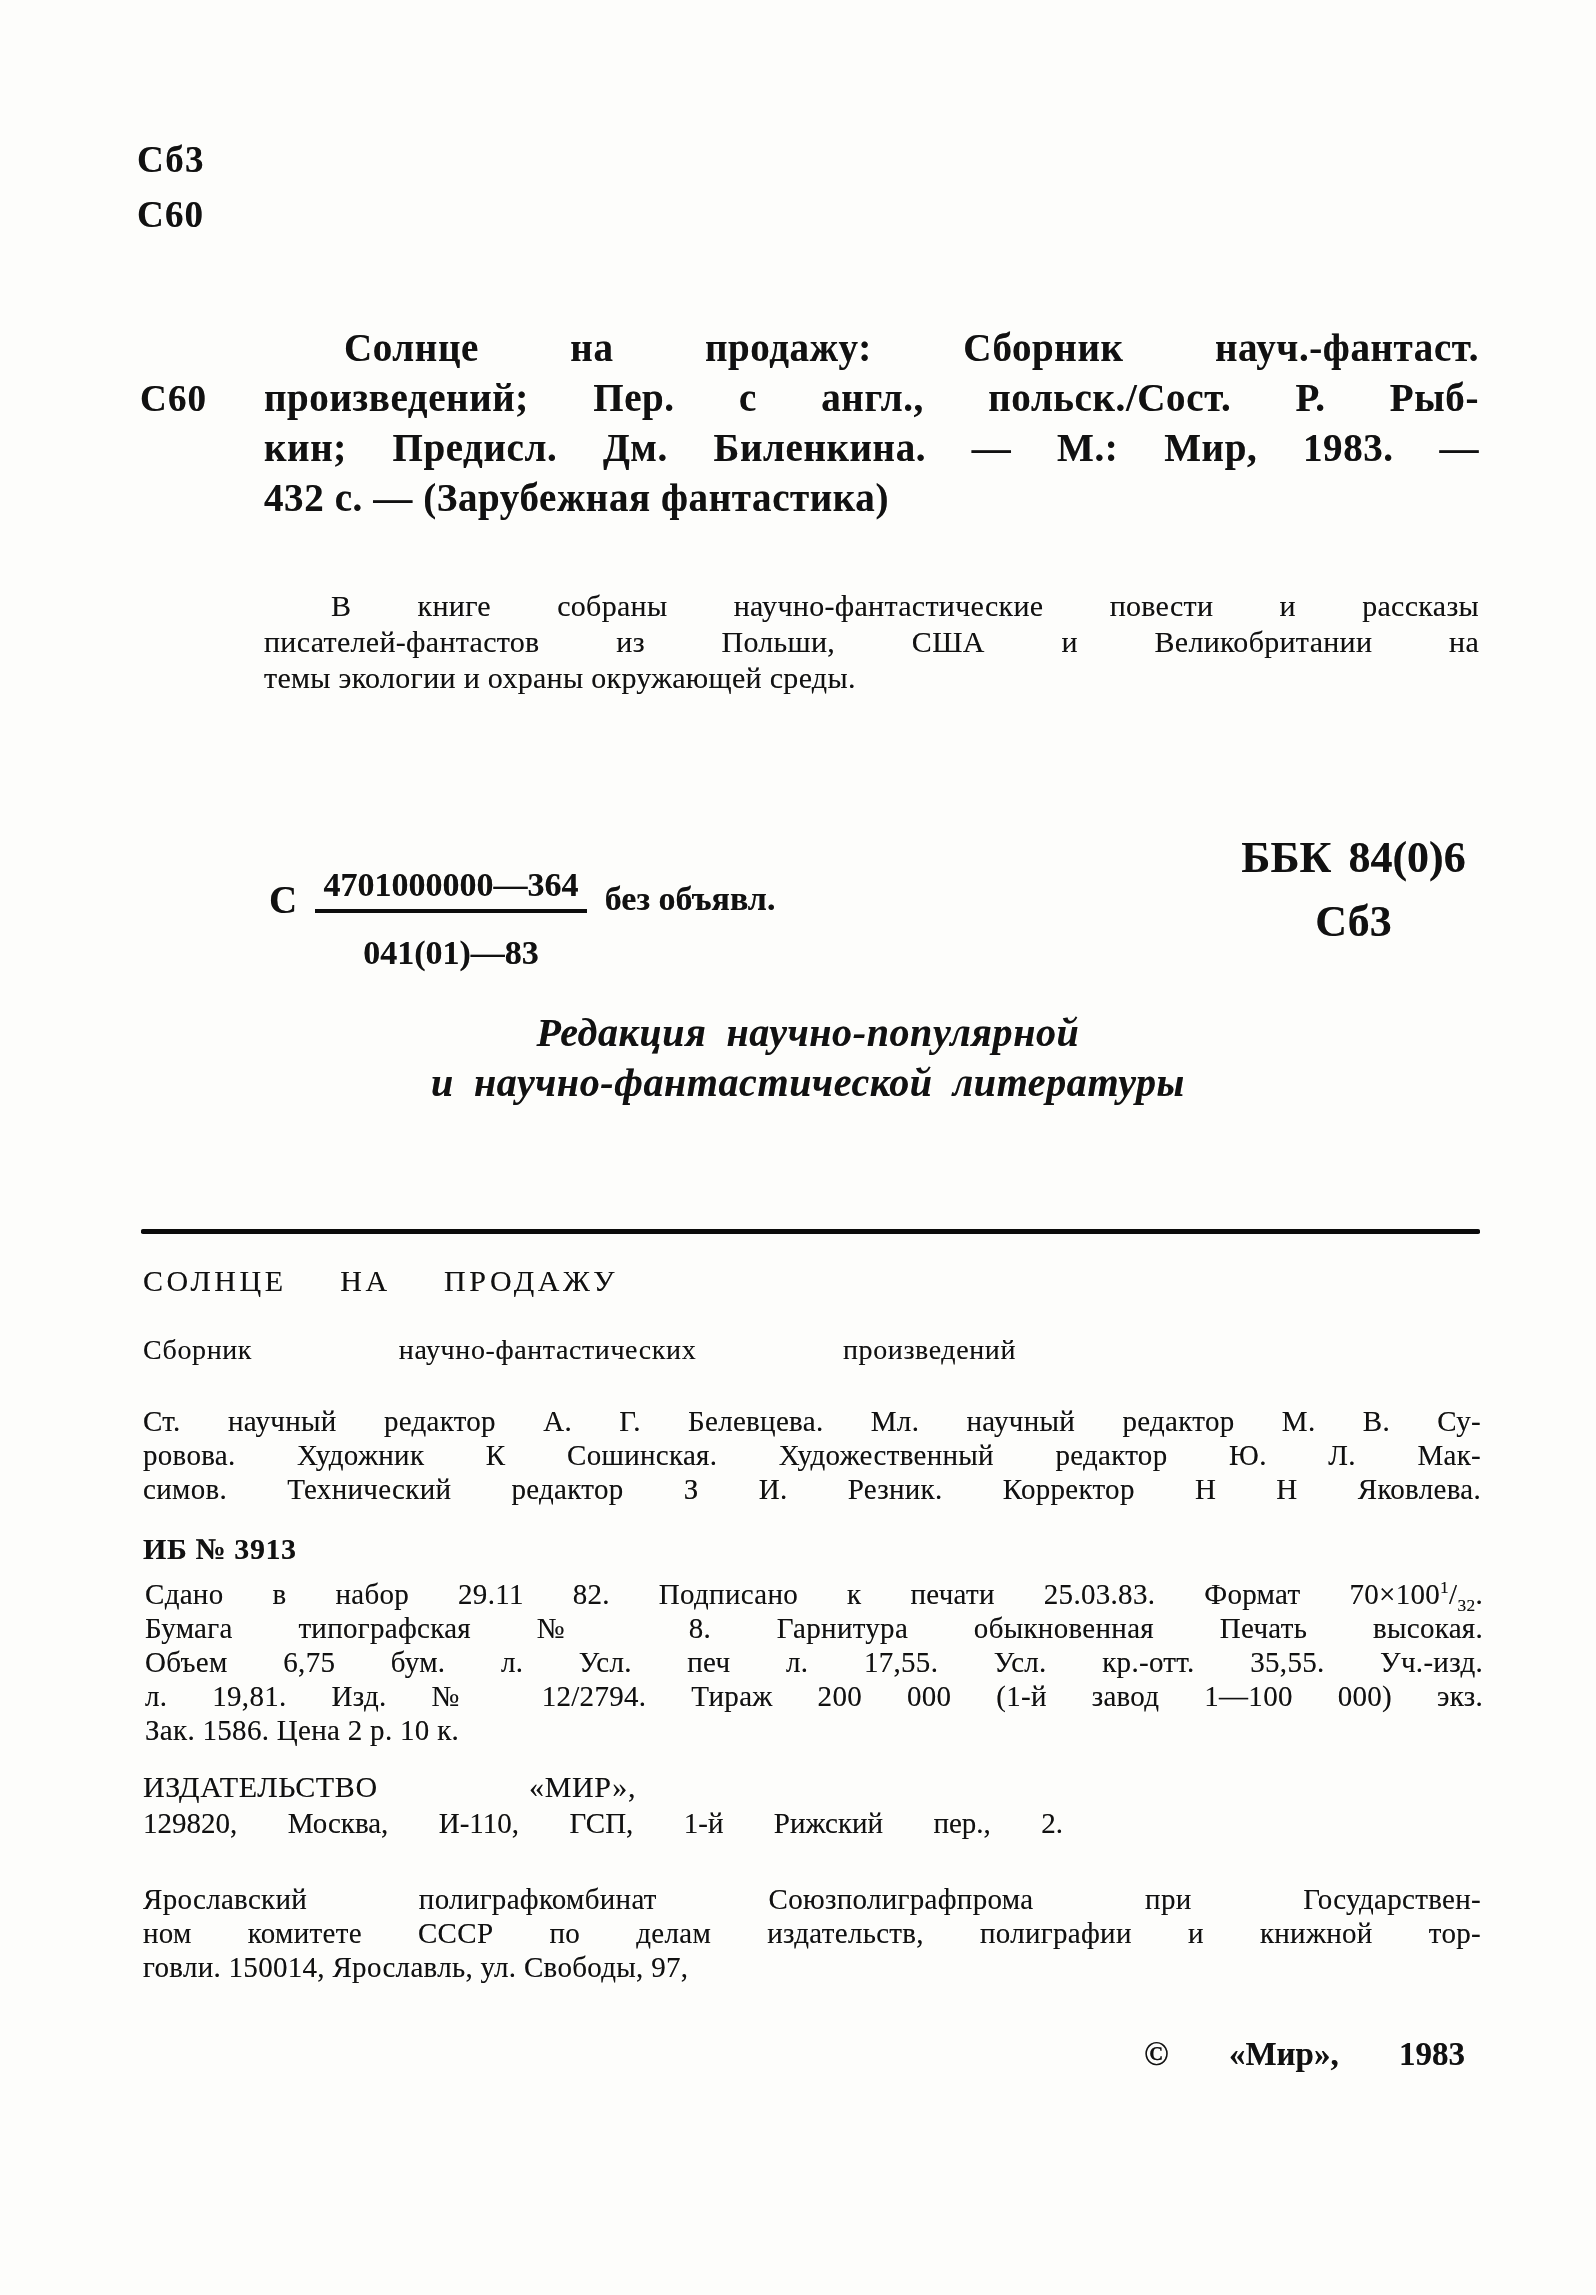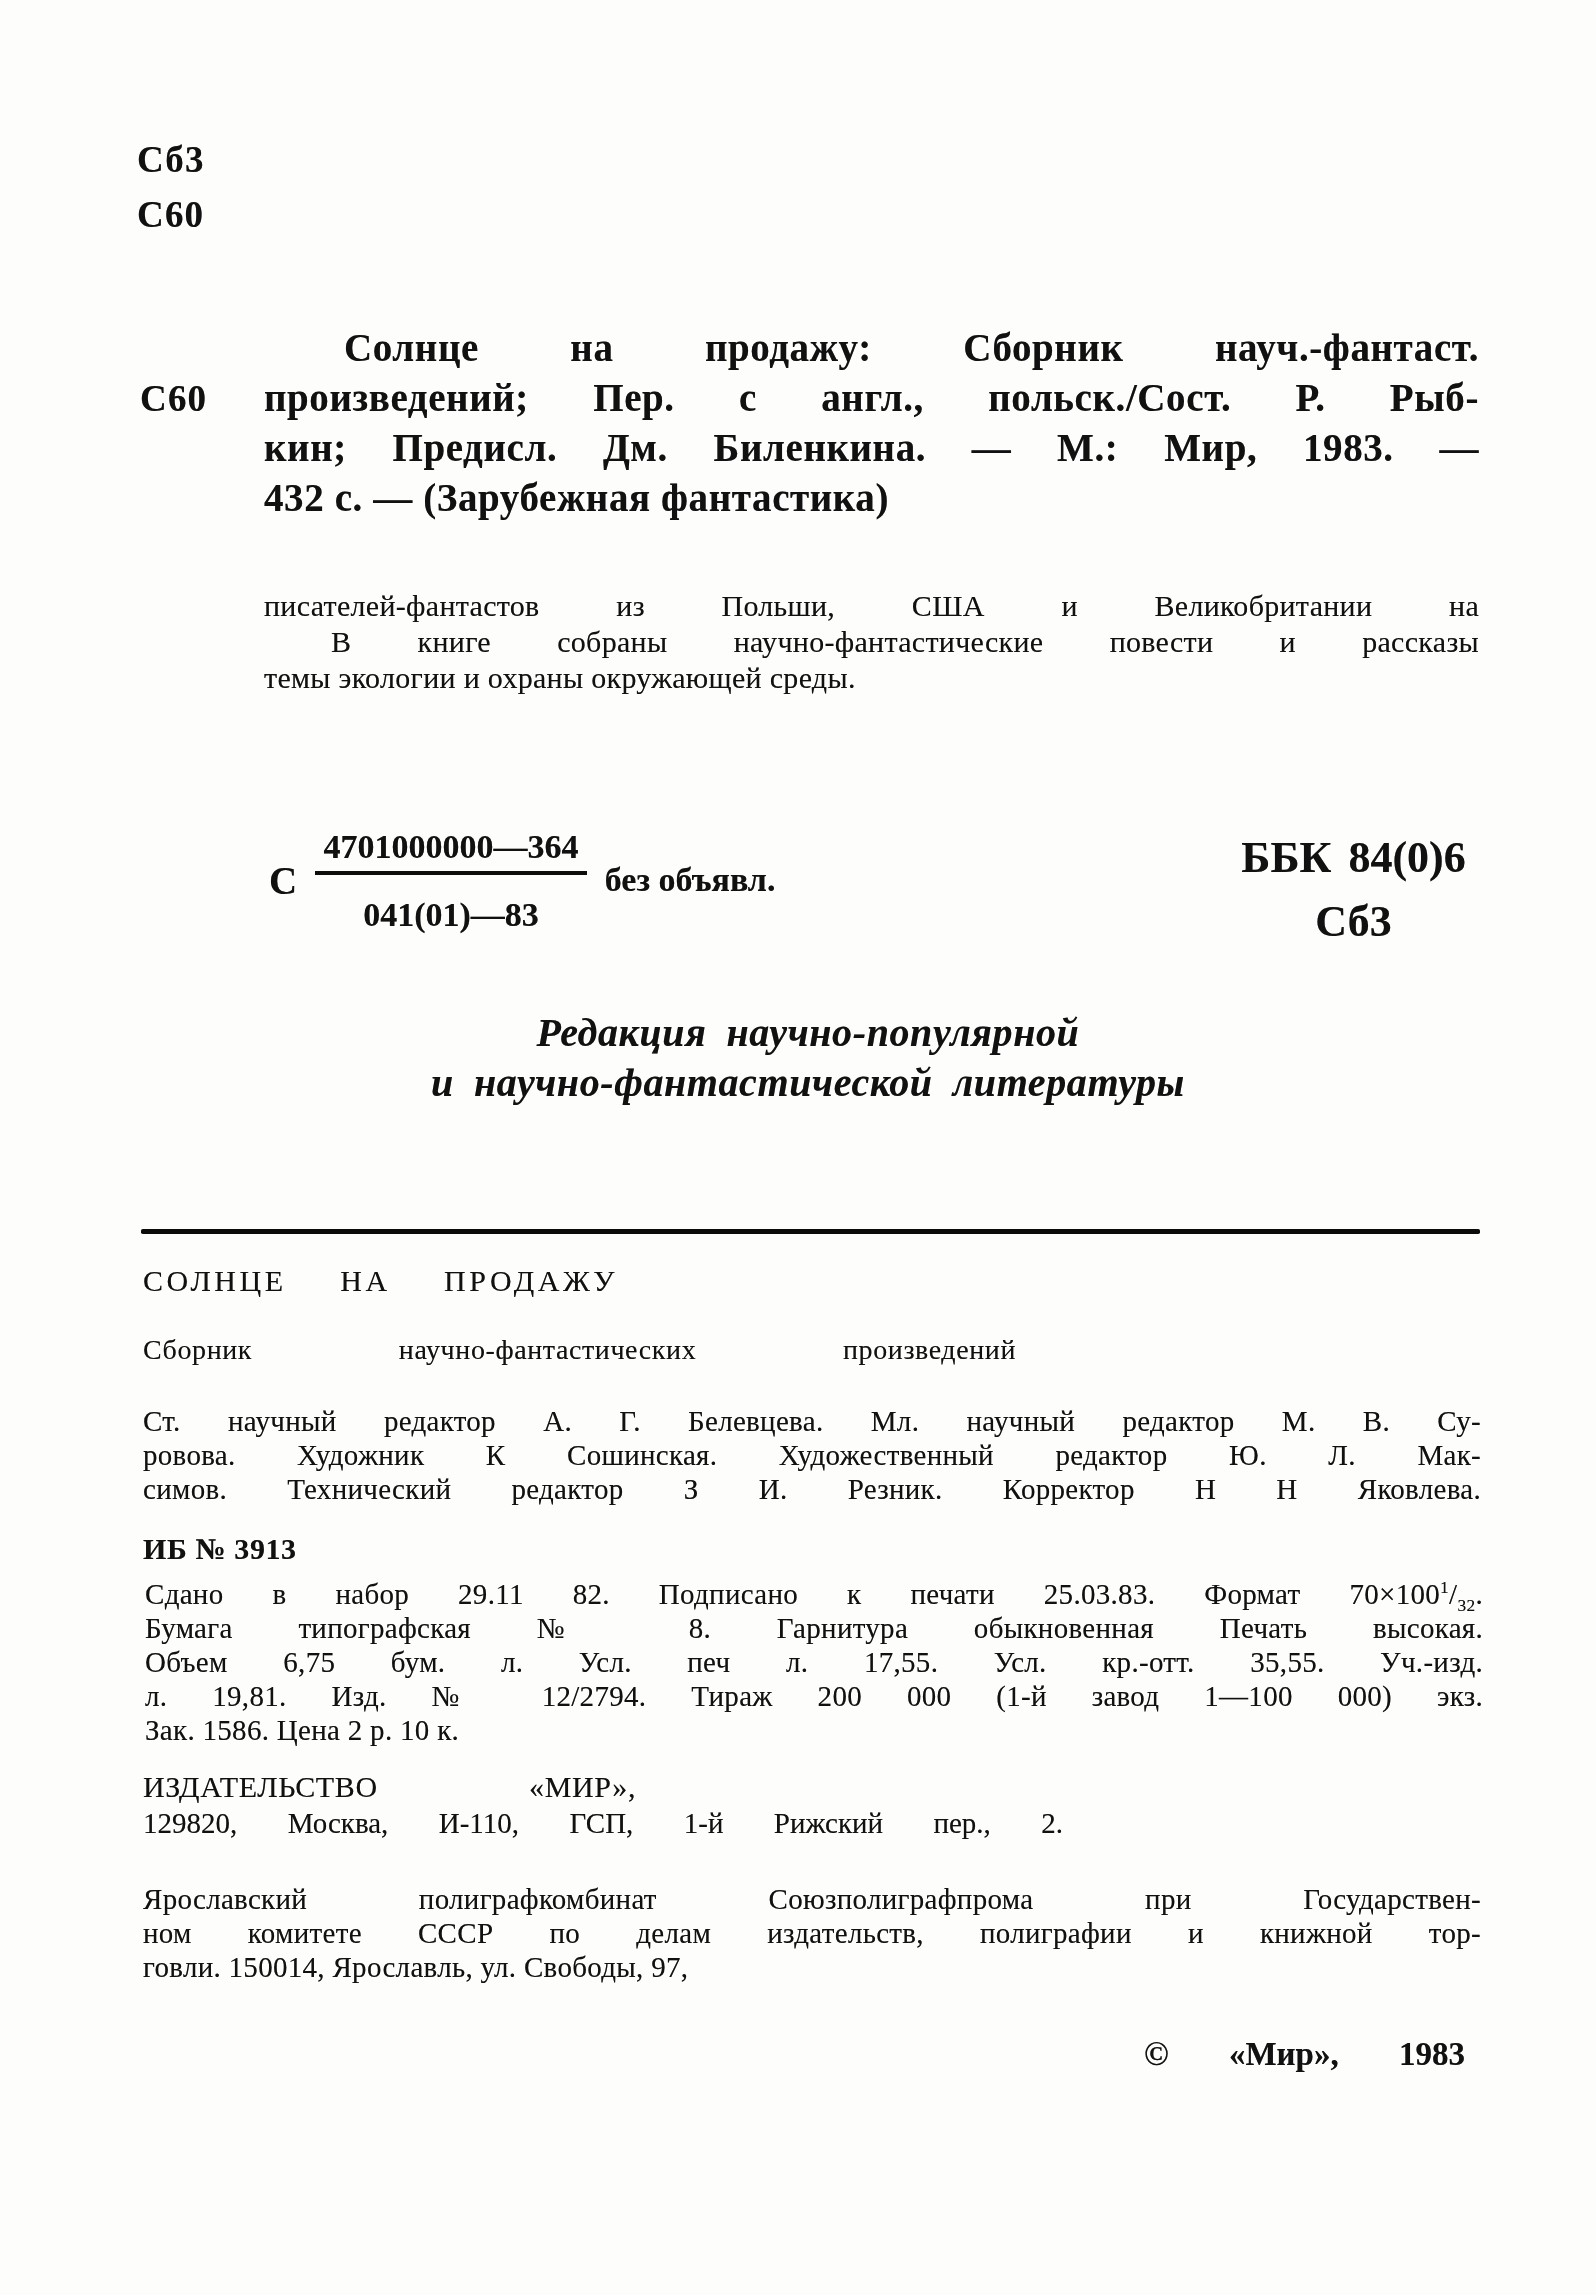--- a/index.html
+++ b/index.html
@@ -55,21 +55,21 @@
   .annotation .aline { line-height: 36px; height: 36px; }
   .indent2 { padding-left: 67px; }
 
   
   .formula {
     left: 269px; top: 827px;
     display: flex; align-items: center; gap: 18px;
     font-weight: 700;
   }
   .f-prefix { font-size: 39px; }
-  .fraction { display: inline-flex; flex-direction: column; text-align: center; font-size: 34px; }
+  .fraction { display: inline-flex; flex-direction: column; text-align: center; font-size: 34px; margin-top: 38px; }
   .fraction .num { padding: 0 8.3px 4.8px; border-bottom: 4.8px solid #0d0d0d; line-height: 39px; }
   .fraction .den { padding-top: 20px; line-height: 39px; }
   .f-note { font-size: 34px; }
 
   .bbk {
     left: 1225px; top: 826px; width: 257px;
     font-size: 44px; font-weight: 700;
     text-align: center; line-height: 64px;
     word-spacing: 6px;
   }
@@ -148,22 +148,22 @@
   <div class="abs margin-sign">С60</div>
 
   <div class="abs entry">
     <div class="eline just indent1">Солнце на продажу: Сборник науч.-фантаст.</div>
     <div class="eline just">произведений; Пер. с англ., польск./Сост. Р. Рыб-</div>
     <div class="eline just">кин; Предисл. Дм. Биленкина. — М.: Мир, 1983. —</div>
     <div class="eline">432 с. — (Зарубежная фантастика)</div>
   </div>
 
   <div class="abs annotation">
+    <div class="aline just indent2">В книге собраны научно-фантастические повести и рассказы</div>
     <div class="aline just">писателей-фантастов из Польши, США и Великобритании на</div>
-    <div class="aline just indent2">В книге собраны научно-фантастические повести и рассказы</div>
     <div class="aline">темы экологии и охраны окружающей среды.</div>
   </div>
 
   <div class="abs formula">
     <span class="f-prefix">С</span>
     <span class="fraction">
       <span class="num">4701000000—364</span>
       <span class="den">041(01)—83</span>
     </span>
     <span class="f-note">без объявл.</span>

